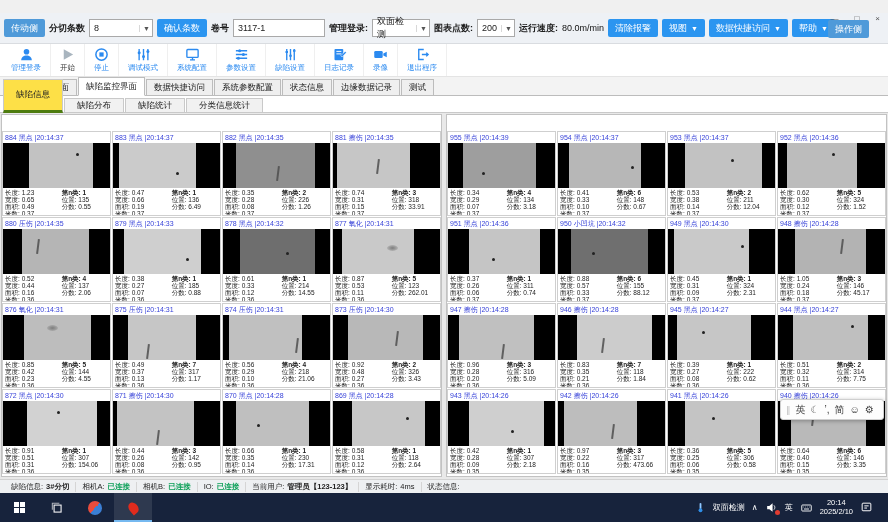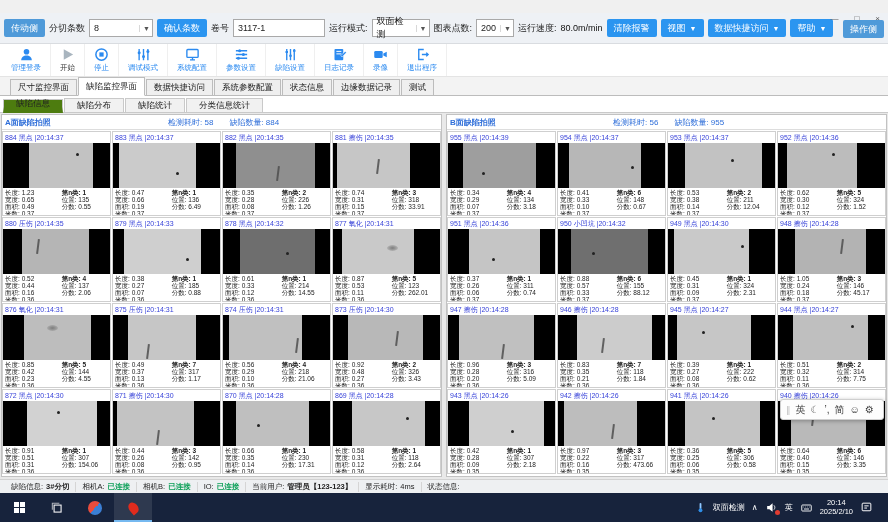--- a/index.html
+++ b/index.html
@@ -6,42 +6,42 @@
 html,body{width:888px;height:522px;overflow:hidden}
 body{font-family:"Liberation Sans",sans-serif;background:#fff}
 .app{position:relative;width:888px;height:522px;background:#f0f0f0;overflow:hidden}
 
 .titlebar{position:absolute;top:0;left:0;right:0;height:13px;background:#0d0d12;display:flex;align-items:center;gap:4px;padding:0 6px;color:#e9e9e9;font-size:8px}
 .logo{width:7px;height:9px;background:#e02b1d;border-radius:60% 60% 60% 0;transform:rotate(-40deg);flex:0 0 auto}
 
 .toolbar1{position:absolute;top:13px;left:0;right:0;height:31px;background:#eef1f5;border-bottom:1px solid #d9dce0;display:flex;align-items:center;gap:4px;padding:0 4px;font-size:9px}
 .pill{border:none;color:#fff;background:#2b95f0;border-radius:2px;height:18px;padding:0 7px;font-size:9px;font-family:inherit;display:inline-flex;align-items:center;cursor:pointer;white-space:nowrap}
 .pill.side{background:#4f9ad9}
-.lbl{font-weight:400;color:#1c1c1c;white-space:nowrap}
+.lbl{font-weight:700;color:#1c1c1c;white-space:nowrap}
 .combo{display:inline-flex;align-items:center;justify-content:space-between;background:#fff;border:1px solid #a9a9a9;height:18px;padding:0 2px 0 4px;color:#222;cursor:pointer}
 .car{color:#555;font-style:normal;font-size:7px;margin-left:4px;border-left:1px solid #d8d8d8;padding-left:3px}
 .inputbox{display:inline-flex;align-items:center;background:#fff;border:1px solid #a9a9a9;height:18px;padding:0 4px;color:#222;cursor:text}
 .speedval{font-weight:400;color:#111}
 .dd{font-style:normal;font-size:7px;margin-left:4px}
 .winctl{position:absolute;top:0;right:8px;display:flex;gap:16px;color:#555;font-size:8px;height:11px;align-items:center}
 .winctl span{cursor:pointer}
-.opbtn{position:absolute;right:4px;bottom:5px}
+.opbtn{position:absolute;right:19px;bottom:5px}
 
 .toolbar2{position:absolute;top:44px;left:0;right:0;height:33px;background:#fff;border-bottom:1px solid #e4e4e4;display:flex;align-items:stretch;padding:0 2px}
 .tbtn{display:flex;flex-direction:column;align-items:center;justify-content:center;gap:1px;padding:0 9px;border-right:1px solid #efefef;cursor:pointer}
 .tbtn svg{width:15px;height:15px;display:block}
 .tlabel{font-size:7.5px;color:#2b8af0;white-space:nowrap}
 .tbtn.disabled .tlabel{color:#3a3a3a}
 
 .maintabs{position:absolute;top:77px;left:0;right:0;height:19px;background:#f3f3f3;display:flex;align-items:flex-end;padding-left:10px;border-bottom:1px solid #bcbcbc;font-size:8.5px}
 .tab{height:16px;display:flex;align-items:center;padding:0 7px;border:1px solid #bcbcbc;border-bottom:none;background:#efefef;margin-right:1px;color:#222;cursor:pointer;white-space:nowrap}
 .tab.active{background:#fff;height:19px;margin-bottom:-1px;border-bottom:1px solid #fff}
 .subtabs{position:absolute;top:96px;left:0;right:0;height:17px;background:#fff;display:flex;align-items:flex-end;padding-left:3px;border-bottom:1px solid #c9c9c9;font-size:8.5px}
 .stab{height:14px;display:flex;align-items:center;padding:0 12px;border:1px solid #c9c9c9;border-bottom:none;background:#f1f1f1;margin-right:1px;color:#222;cursor:pointer;white-space:nowrap}
-.stab.active{background:#4d7c0f;height:14px;margin-bottom:-1px;border-bottom:6px solid #4d7c0f}
+.stab.active{background:#fde047;height:34px;margin-bottom:-1px;border-bottom:3px solid #4d7c0f}
 
 .content{position:absolute;top:113px;left:0;right:0;height:366px;background:#e9e9e9}
 .panel{position:absolute;top:1px;height:363px;width:441px;background:#fff;border:1px solid #c2c2c2}
 .panel.a{left:1px}.panel.b{left:446px}
 .phead{display:flex;align-items:center;height:15px;font-size:8px;color:#2e6ed9;border-bottom:1px solid #ddd;padding:0 3px}
 .ptitle{font-weight:700;flex:0 0 163px;white-space:nowrap}
 .pmeta{white-space:nowrap}
 .pcount{margin-left:16px}
 .pgrid{position:absolute;top:16px;left:0;right:0;bottom:0;display:grid;grid-template-columns:repeat(4,1fr);grid-auto-rows:85px;gap:1px;background:#fff;padding:0}
 .cell{background:#fff;border:1px solid #cfcfcf;display:flex;flex-direction:column;overflow:hidden;cursor:pointer}
@@ -96,21 +96,21 @@
     <span class="lbl">分切条数</span>
     <span class="combo" style="width:64px">
         <span>8</span>
         <i class="car">▼</i>
       </span>
     <button class="pill">确认条数</button>
     <span class="lbl">卷号</span>
     <span class="inputbox" style="width:92px">
         <span>3117-1</span>
       </span>
-    <span class="lbl">运行模式:</span>
+    <span class="lbl">管理登录:</span>
     <span class="combo" style="width:58px">
         <span>双面检测</span>
         <i class="car">▼</i>
       </span>
     <span class="lbl">图表点数:</span>
     <span class="combo" style="width:38px">
         <span>200</span>
         <i class="car">▼</i>
       </span>
     <span class="lbl">运行速度:</span>
@@ -242,25 +242,20 @@
       <span class="tab">测试</span>
     </div>
   <div class="subtabs" id="subtabs">
       <span class="stab active">缺陷信息</span>
       <span class="stab">缺陷分布</span>
       <span class="stab">缺陷统计</span>
       <span class="stab">分类信息统计</span>
     </div>
   <div class="content" id="content">
       <div class="panel a">
-        <div class="phead">
-          <span class="ptitle">A面缺陷拍照</span>
-          <span class="pmeta"><span>检测耗时:</span> <span>58</span></span>
-          <span class="pmeta pcount"><span>缺陷数量:</span> <span>884</span></span>
-        </div>
         <div class="pgrid">
           <div class="cell">
             <div class="chead"><span>884</span> <span>黑点</span> <span>|20:14:37</span></div>
             <div class="cimg">
               <div class="strip" style="left: 24%; right: 16%; background: rgb(194, 194, 194);"></div>
               <div class="mark dot" style="left: 68%; top: 22%;"></div>
             </div>
             <div class="cinfo">
               <div class="ci-l">
                 <div class="ciline"><span>长度:</span> <span>1.23</span></div>
@@ -571,25 +566,20 @@
               <div class="ci-r">
                 <div class="ciline b"><span>第n类:</span> <span>1</span></div>
                 <div class="ciline "><span>位置:</span> <span>118</span></div>
                 <div class="ciline "><span>分数:</span> <span>2.64</span></div>
               </div>
             </div>
           </div>
         </div>
       </div>
       <div class="panel b">
-        <div class="phead">
-          <span class="ptitle">B面缺陷拍照</span>
-          <span class="pmeta"><span>检测耗时:</span> <span>56</span></span>
-          <span class="pmeta pcount"><span>缺陷数量:</span> <span>955</span></span>
-        </div>
         <div class="pgrid">
           <div class="cell">
             <div class="chead"><span>955</span> <span>黑点</span> <span>|20:14:39</span></div>
             <div class="cimg">
               <div class="strip" style="left: 14%; right: 18%; background: rgb(158, 158, 158);"></div>
               <div class="mark dot" style="left: 32%; top: 64%;"></div>
             </div>
             <div class="cinfo">
               <div class="ci-l">
                 <div class="ciline"><span>长度:</span> <span>0.34</span></div>

